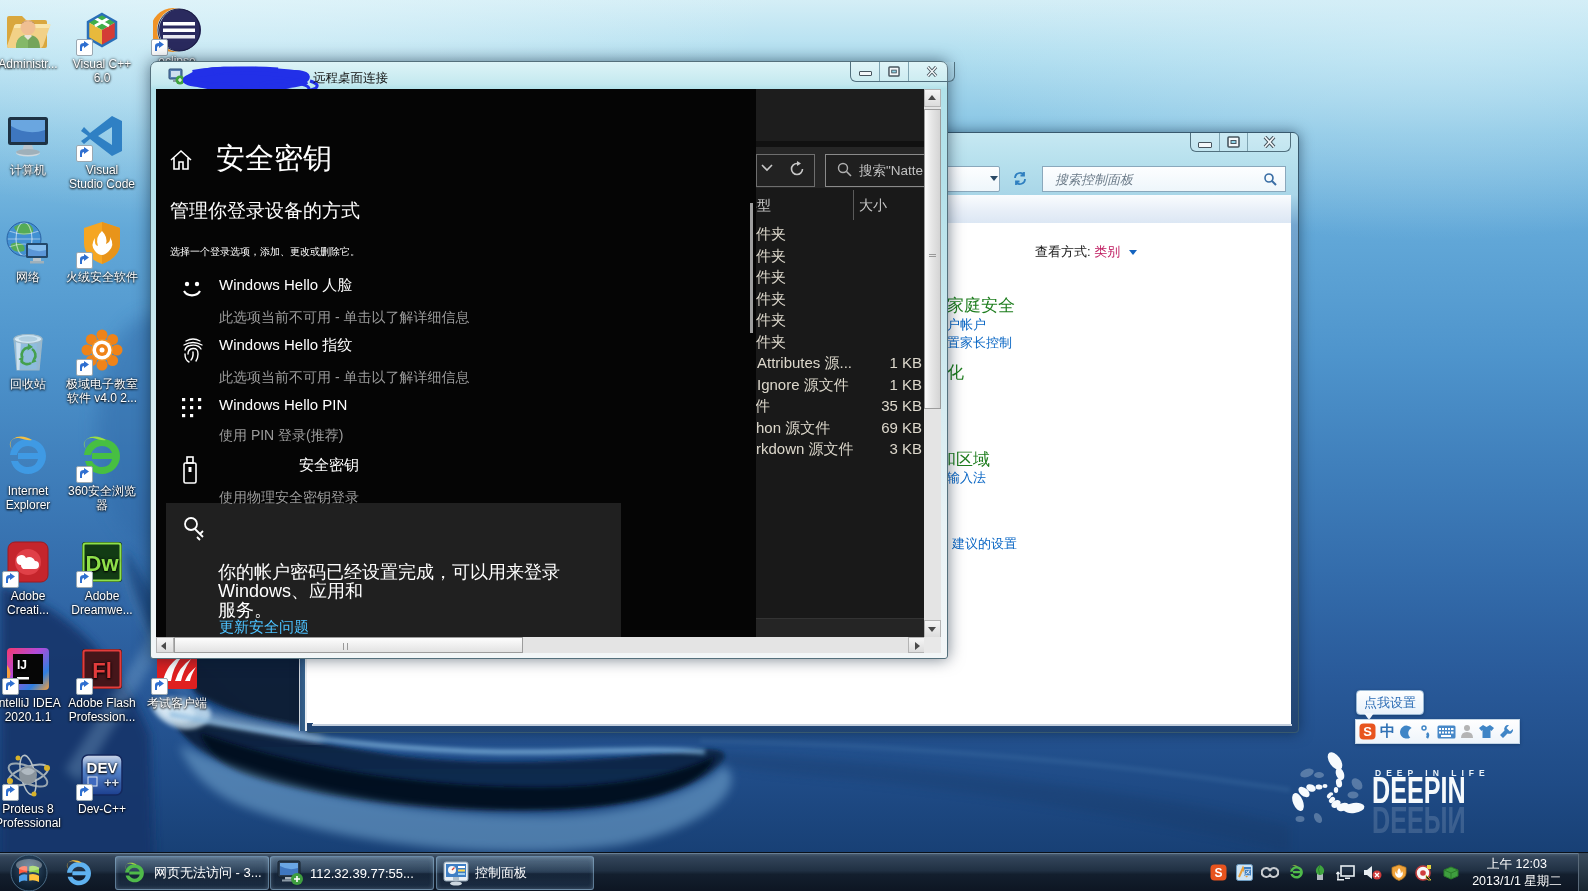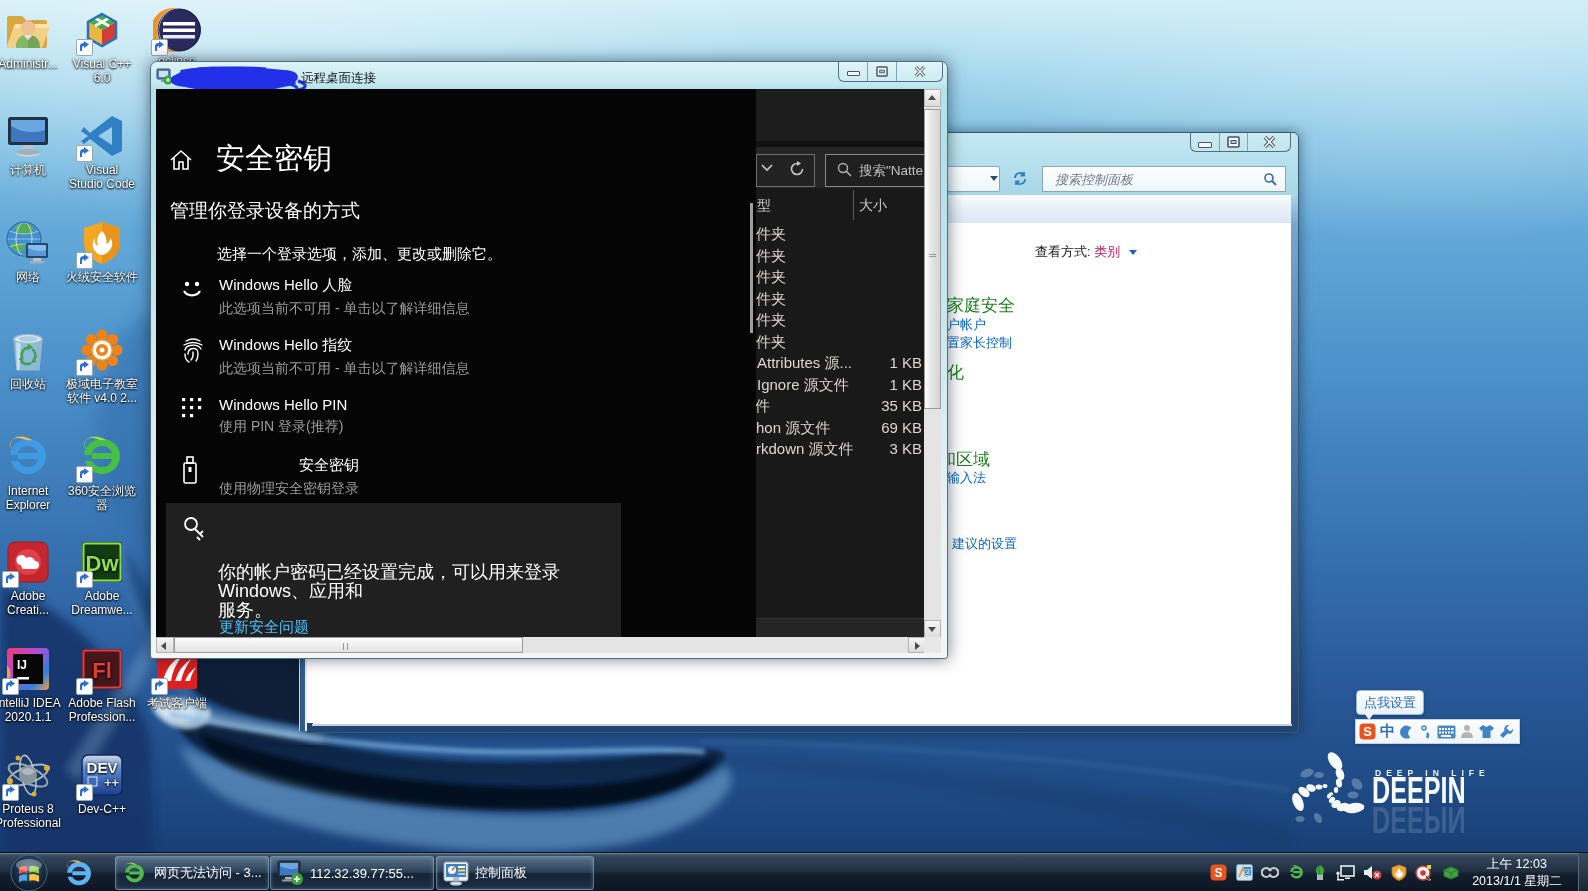--- a/index.html
+++ b/index.html
@@ -16,31 +16,31 @@
 .badge{position:absolute;left:-2px;bottom:-2px;width:15px;height:15px;background:#fff;border:1px solid #9aa8b2;border-radius:2px;}
 .badge svg{position:absolute;left:1px;top:1px;}
 
 #cpl{left:305px;top:132px;width:992px;height:599px;background:linear-gradient(180deg,#c6e8f2 0%,#b6e0ed 30px,#a9d6e8 62px,rgba(120,165,205,.8) 92px,rgba(75,120,168,.8) 300px,rgba(32,66,110,.9) 100%);border:1px solid #38596e;border-radius:6px 6px 4px 4px;box-shadow:0 0 14px rgba(0,20,40,.5);}
 
 .capbtns{position:absolute;display:flex;box-sizing:border-box;}
 
 .addr{position:absolute;background:linear-gradient(180deg,#eef6fa,#dcebf4);border:1px solid #8aa8bc;}
 
 #rdp{left:150px;top:61px;width:796px;height:596px;background:linear-gradient(180deg,#ddf4f7 0%,#c4e9ef 22px,#b2e2ea 27px,#b4e1ea 120px,#cfe9ef 300px,#e8f2f5 460px,#f2f6f7 100%);border:1px solid #54707c;border-radius:7px 7px 3px 3px;box-shadow:0 0 16px rgba(0,20,40,.55);}
-#rdptitle{position:absolute;left:0;top:0;right:0;height:38px;}
+#rdptitle{position:absolute;left:12px;top:0;right:0;height:38px;}
 #rdpclient{position:absolute;left:5px;top:27px;width:784.5px;height:564px;background:#000;overflow:hidden;}
 
 .sb{background:#e4e4e4;position:absolute;}
 .sbbtn{position:absolute;background:linear-gradient(180deg,#f6f6f6,#dcdcdc);border:1px solid #b4b4b4;}
 .sbthumb{position:absolute;background:linear-gradient(90deg,#fdfdfd,#e8e8e8 40%,#d4d4d4);border:1px solid #9c9c9c;}
 
 #set{position:absolute;left:0px;top:0px;width:599.5px;height:564px;background:#050505;color:#fff;}
 #settb{position:absolute;left:0;top:0;right:0;height:39px;background:#131313;}
 .slist{position:absolute;left:63px;color:#fff;font-size:15px;}
-.ssub{color:#9b9b9b;font-size:14px;margin-top:5px;}
+.ssub{color:#9b9b9b;font-size:14px;margin-top:14px;}
 .sicon{position:absolute;left:26px;}
 
 #exp{position:absolute;left:545px;top:0;width:239.5px;height:564px;background:#1d1d1d;overflow:hidden;}
 
 #tbar{left:0;top:852px;width:1588px;height:39px;background:linear-gradient(180deg,#4e6175 0%,#33455a 10%,#20304400 0),linear-gradient(180deg,#4e6175 0%,#324459 12%,#203043 45%,#131f2e 55%,#0d1522 100%);border-top:1px solid #0a111a;box-shadow:inset 0 1px 0 rgba(160,190,215,.35);}
 .tbtn{position:absolute;top:3px;height:32px;border:1px solid rgba(150,190,220,.55);border-radius:3px;background:linear-gradient(180deg,rgba(170,210,240,.30),rgba(90,130,170,.22) 48%,rgba(30,55,85,.28) 52%,rgba(60,95,135,.30));box-shadow:inset 0 0 4px rgba(200,230,255,.25);color:#fff;font-size:13px;display:flex;align-items:center;}
 .tray{position:absolute;top:0;height:39px;display:flex;align-items:center;}
 </style></head>
 <body>
 <div id="wall" class="abs"></div>
@@ -631,21 +631,21 @@
           </div>
 </div>
 </div>
 
 <div id="set">
 <svg class="abs" style="left:13px;top:60px;" width="24" height="22" viewBox="0 0 24 22">
           <path d="M2,11 L12,2 L22,11 M5,9 L5,20 L10,20 L10,13 L14,13 L14,20 L19,20 L19,9" stroke="#fff" stroke-width="1.6" fill="none"></path>
         </svg>
 <div class="abs" style="left:60px;top:50px;font-size:29px;font-weight:350;">安全密钥</div>
 <div class="abs" style="left:14px;top:109px;font-size:19px;">管理你登录设备的方式</div>
-<div class="abs" style="left:14px;top:156px;font-size:15px;margin-left:47px;">选择一个登录选项，添加、更改或删除它。</div>
+<div class="abs" style="left:14px;top:156px;font-size:10px;">选择一个登录选项，添加、更改或删除它。</div>
 
 <div class="abs" style="left:10px;top:414px;width:455px;height:134px;background:#202020;"></div>
 
 <svg class="abs sicon" style="top:192px;" width="20" height="18" viewBox="0 0 20 18">
           <circle cx="5" cy="3" r="2.2" fill="#fff"></circle>
           <circle cx="15" cy="3" r="2.2" fill="#fff"></circle>
           <path d="M2,10 A9,8 0 0,0 18,10" stroke="#fff" stroke-width="2.2" fill="none"></path>
         </svg>
 <div class="slist" style="top:187px;">Windows Hello 人脸<div class="ssub">此选项当前不可用 - 单击以了解详细信息</div></div>
 <svg class="abs sicon" style="top:249px;" width="22" height="25" viewBox="0 0 22 25">

